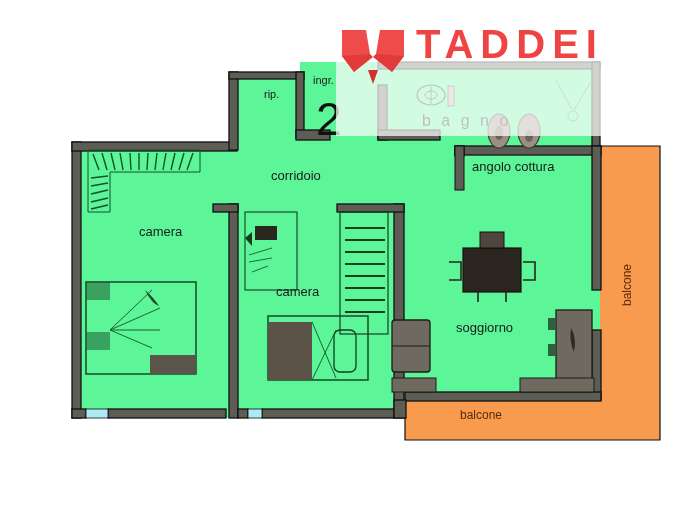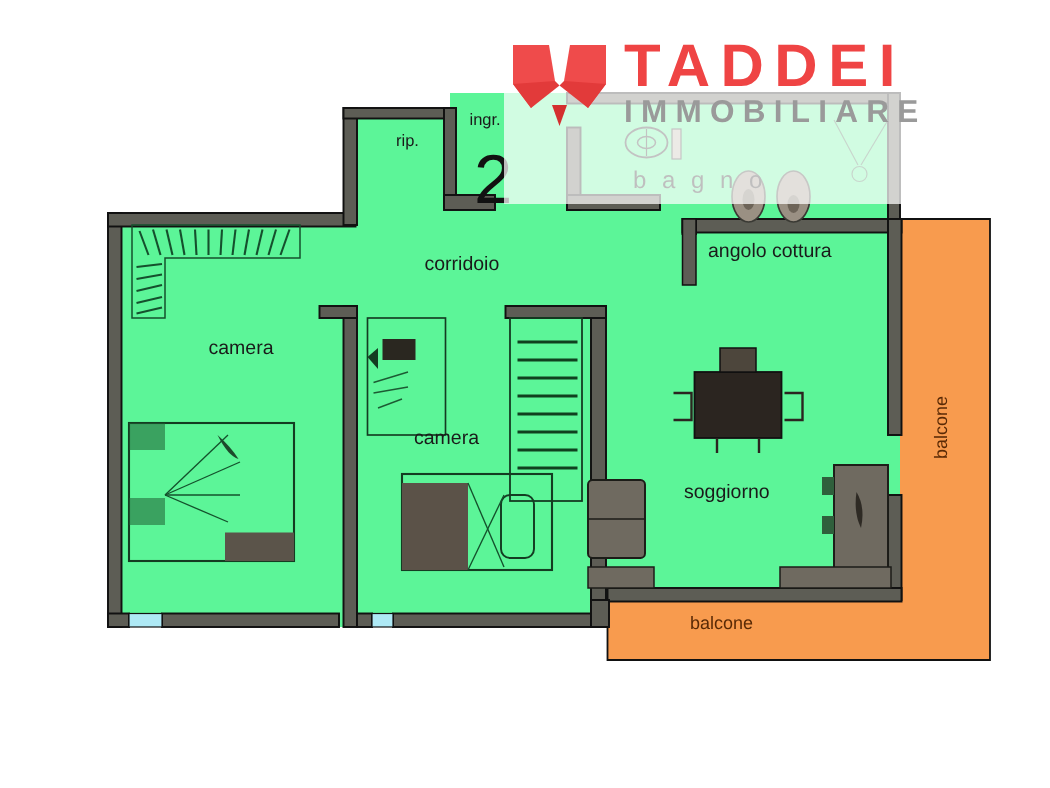--- a/index.html
+++ b/index.html
@@ -196,37 +196,36 @@
 
     <g>
       <rect x="455" y="146" width="9" height="44" fill="#5d5d55" stroke="#111" stroke-width="1"></rect>
     </g>
 
   </svg>
 
   <div class="lbl sm" style="left:264px;top:88px;">rip.</div>
   <div class="lbl sm" style="left:313px;top:74px;">ingr.</div>
   <div class="numbig" style="left:316px;top:96px;">2</div>
-  <div class="lbl big" style="left:283px;top:168px;">corridoio</div>
+  <div class="lbl big" style="left:271px;top:168px;">corridoio</div>
   <div class="lbl spaced" style="left:422px;top:112px;">b a g n o</div>
   <div class="lbl big" style="left:472px;top:159px;">angolo cottura</div>
   <div class="lbl big" style="left:139px;top:224px;">camera</div>
   <div class="lbl big" style="left:276px;top:284px;">camera</div>
   <div class="lbl big" style="left:456px;top:320px;">soggiorno</div>
   <div class="lbl orange vert" style="left:597px;top:278px;width:60px;text-align:center;">balcone</div>
   <div class="lbl orange" style="left:460px;top:408px;">balcone</div>
 
   <div id="logo">
     <div class="veil"></div>
     <svg class="mark" viewBox="0 0 66 62">
       <path d="M2,4 L26,4 L30,28 L14,46 L2,30 Z" fill="#ef4b4b"></path>
       <path d="M64,4 L40,4 L36,28 L52,46 L64,30 Z" fill="#ef4b4b"></path>
       <path d="M2,30 L30,28 L33,31 L14,46 Z" fill="#e23a3a"></path>
       <path d="M64,30 L36,28 L33,31 L52,46 Z" fill="#e23a3a"></path>
       <path d="M28,44 L38,44 L33,58 Z" fill="#d42f2f"></path>
     </svg>
     <div class="wordmark">
       <div class="tad">TADDEI</div>
-      <div class="imm">IMMOBILIARE</div>
     </div>
   </div>
 
 </div>
 
 </body></html>

